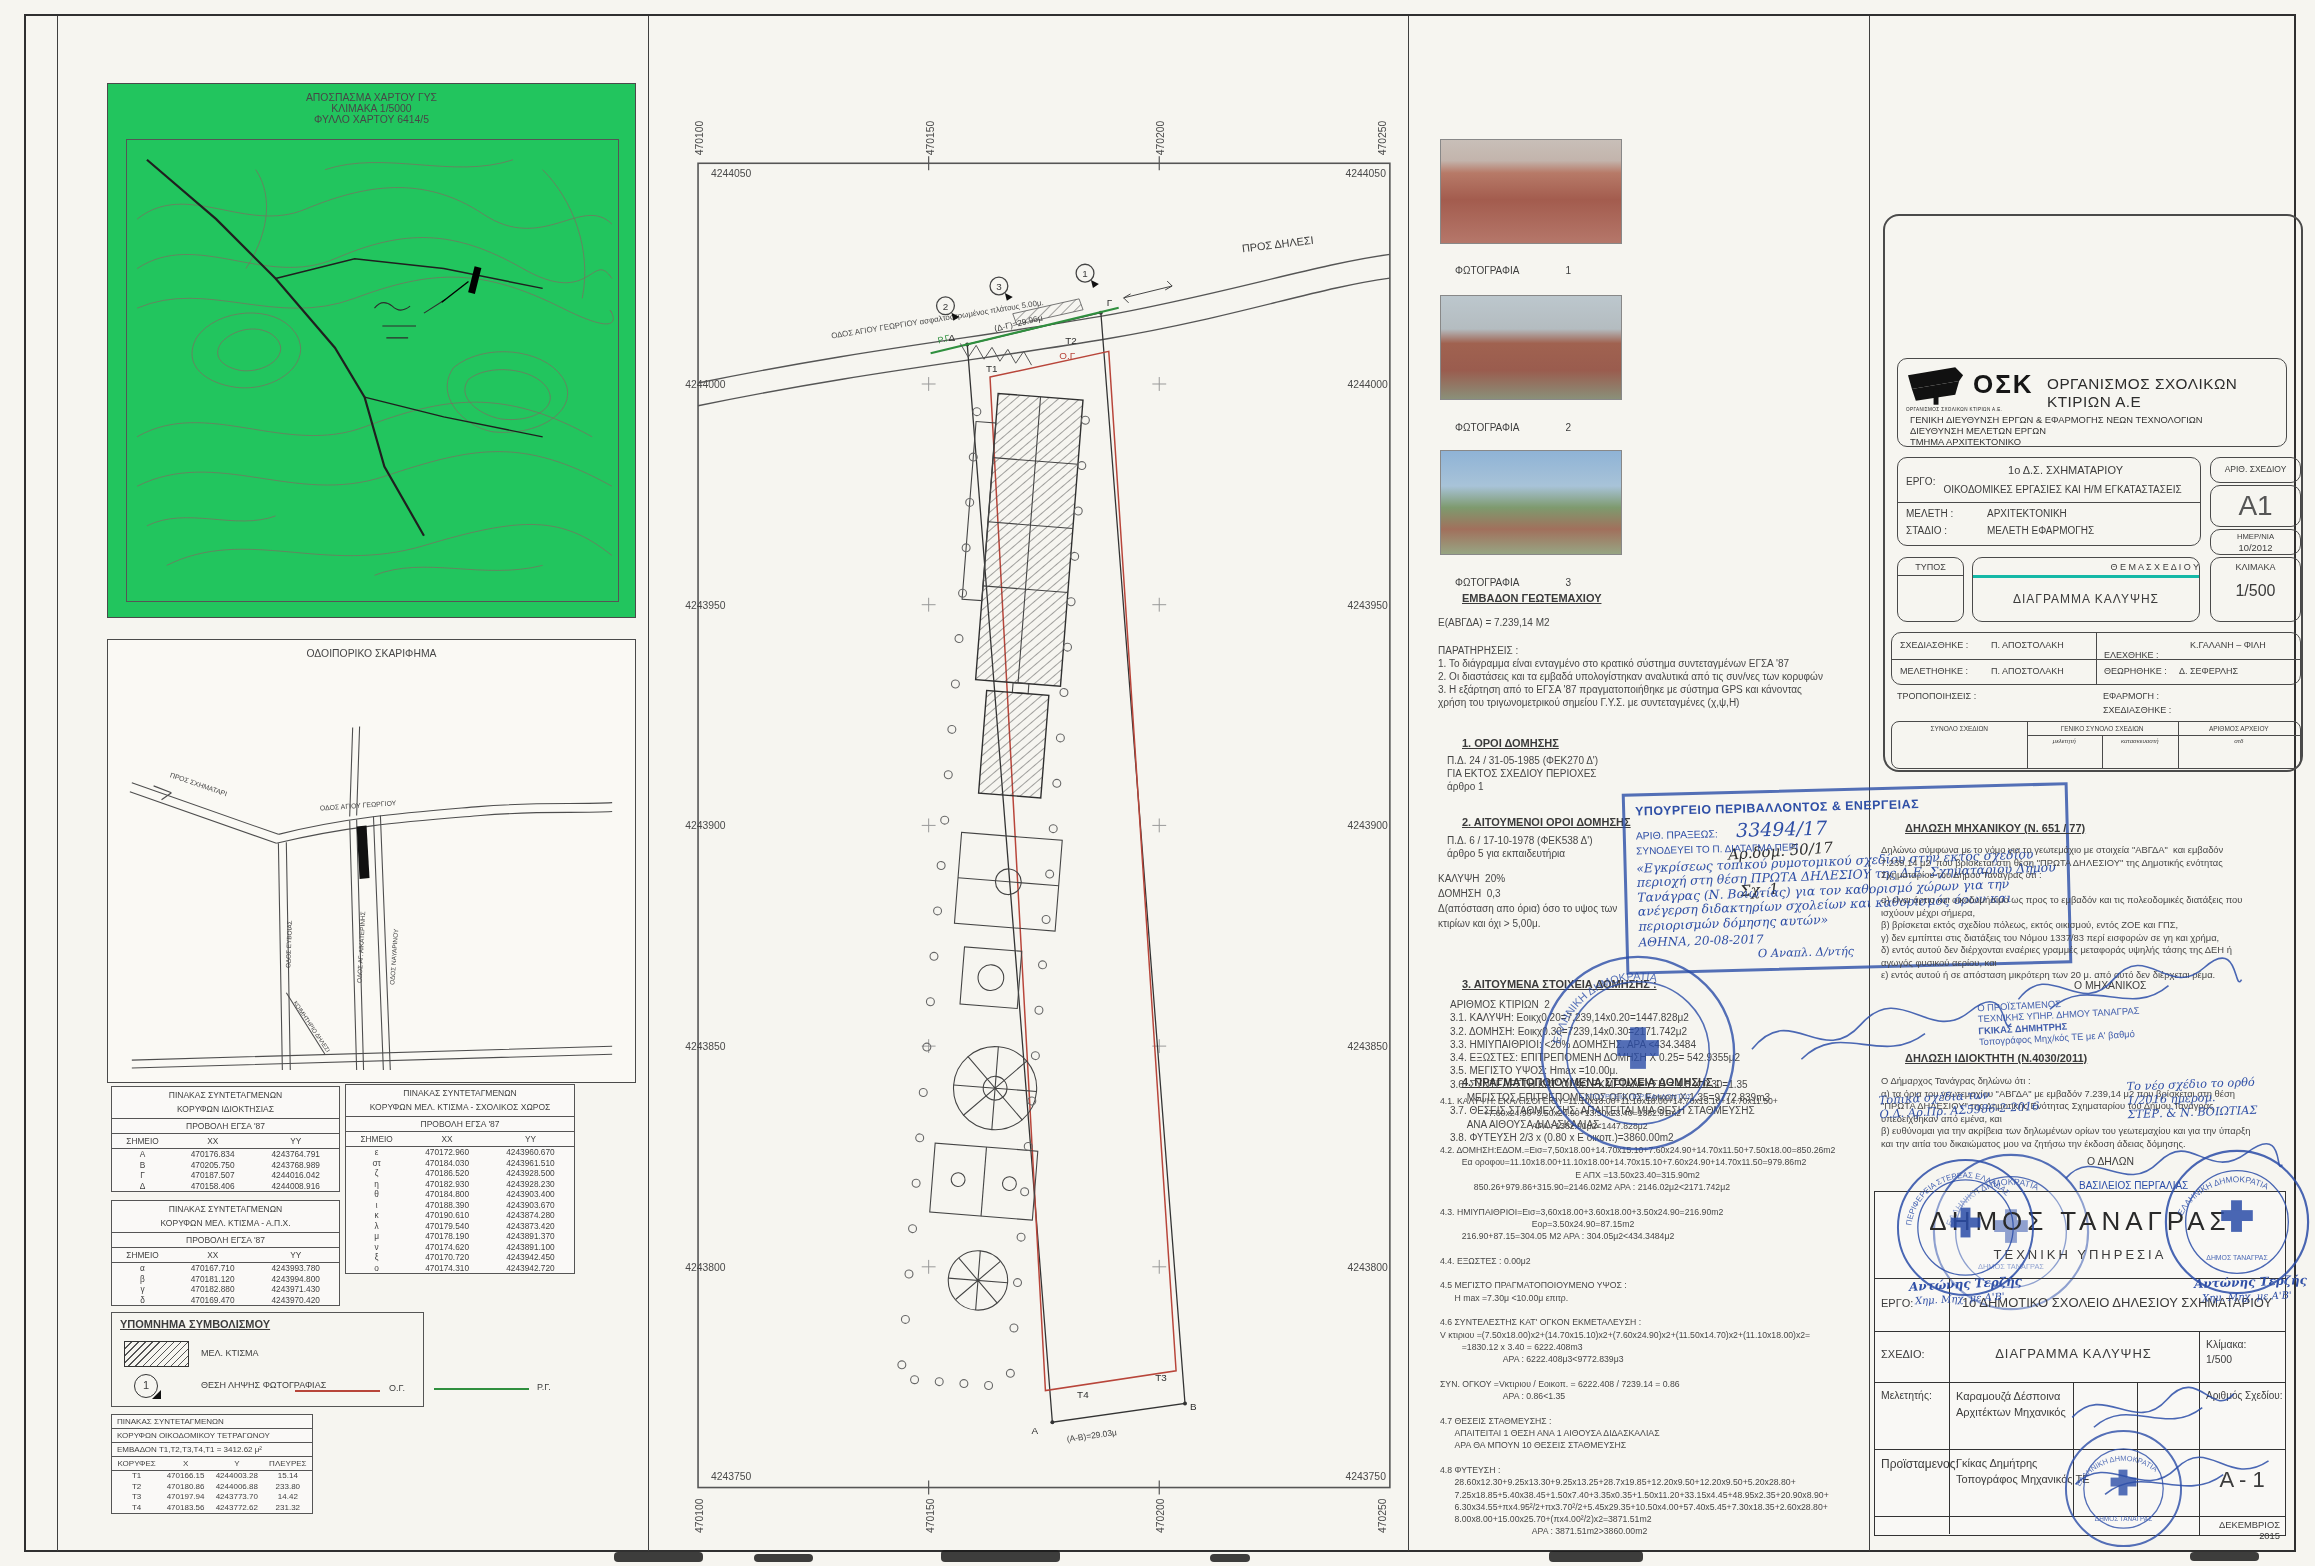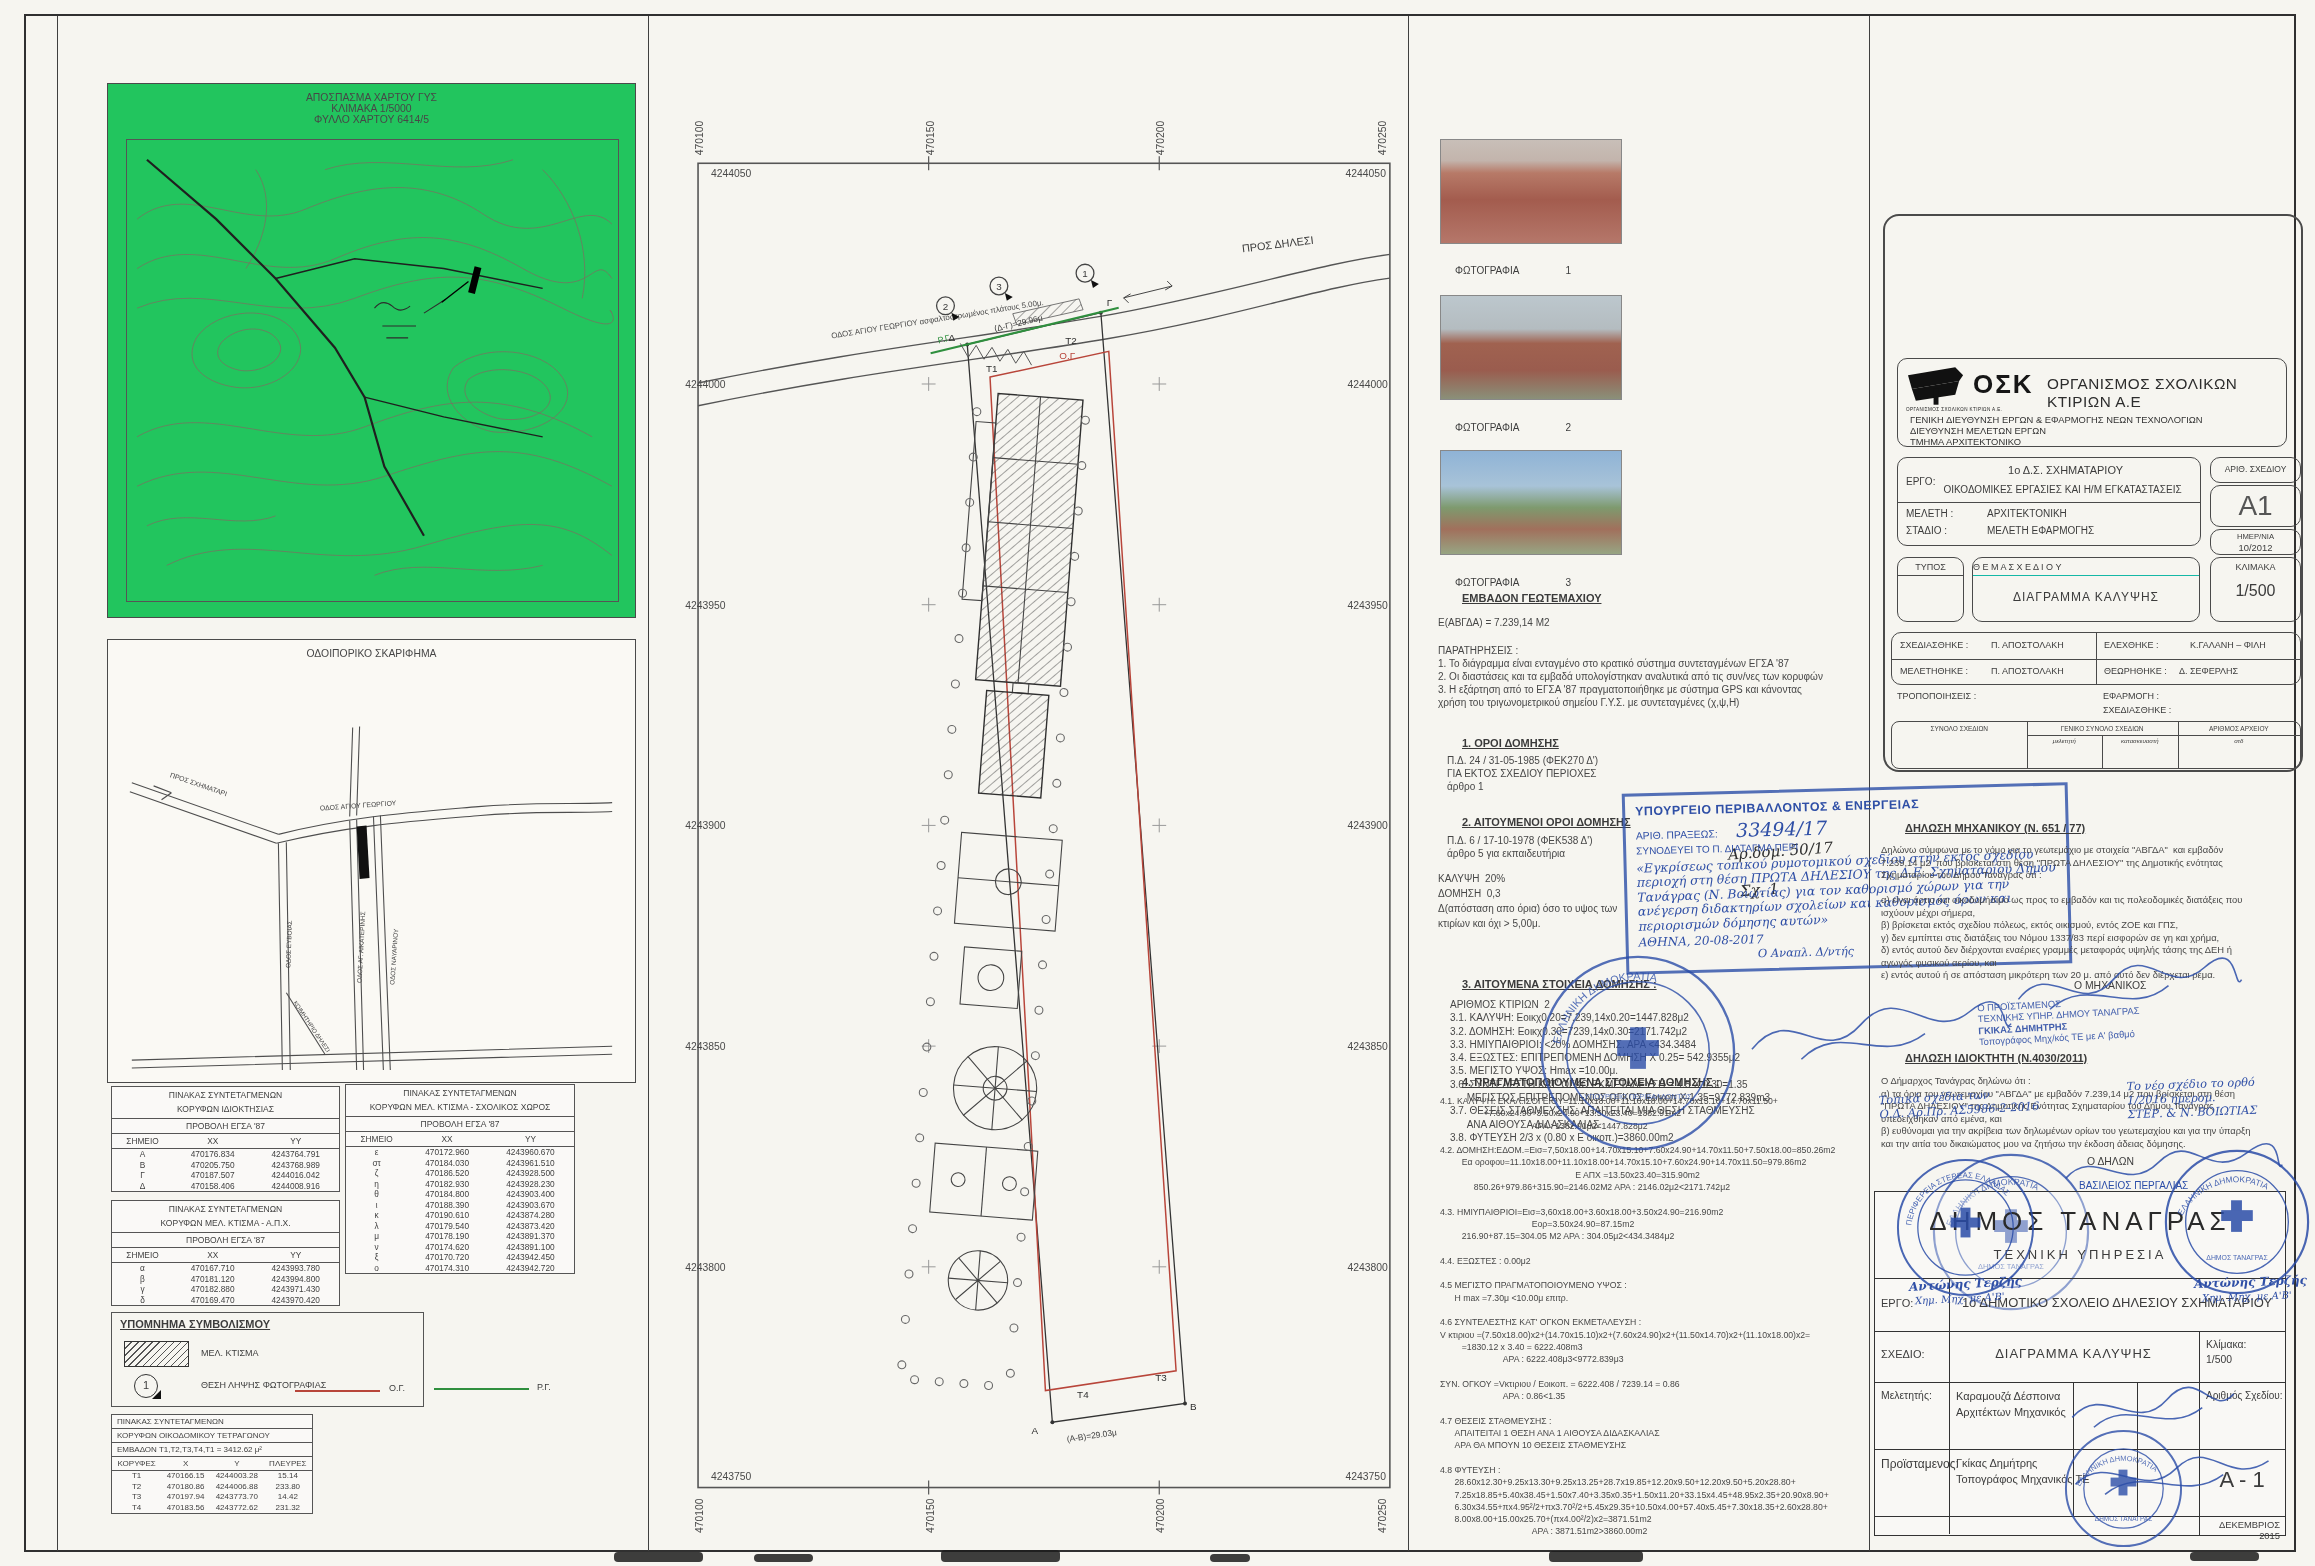--- a/index.html
+++ b/index.html
@@ -638,33 +638,33 @@
   <div class="abs rc" style="left:2210px;top:457px;width:89px;height:24px;text-align:center;font-size:8.5px;line-height:23px">ΑΡΙΘ. ΣΧΕΔΙΟΥ</div>
   <div class="abs rc" style="left:2210px;top:485px;width:89px;height:40px;text-align:center;font-size:28px;font-weight:300;color:#555;line-height:40px">Α1</div>
   <div class="abs rc" style="left:2210px;top:529px;width:89px;height:24px">
     <span class="abs" style="left:0;top:2px;width:100%;text-align:center;font-size:7.7px">ΗΜΕΡ/ΝΙΑ</span>
     <span class="abs" style="left:0;top:12px;width:100%;text-align:center;font-size:9.4px">10/2012</span>
   </div>
   <div class="abs rc" style="left:1897px;top:557px;width:65px;height:63px">
     <div style="text-align:center;font-size:9px;margin-top:4px;border-bottom:1px solid #4a4a4a;padding-bottom:3px">ΤΥΠΟΣ</div>
   </div>
   <div class="abs rc" style="left:1972px;top:557px;width:226px;height:63px">
-    <div style="text-align:left;font-size:9px;margin-top:4px;border-bottom:1px solid #14b8a6;padding-bottom:3px">Θ Ε Μ Α   Σ Χ Ε Δ Ι Ο Υ</div>
+    <div style="text-align:right;font-size:9px;margin-top:4px;border-bottom:3px solid #14b8a6;padding-bottom:3px">Θ Ε Μ Α   Σ Χ Ε Δ Ι Ο Υ</div>
     <div style="text-align:center;font-size:12px;letter-spacing:1px;margin-top:14px">ΔΙΑΓΡΑΜΜΑ  ΚΑΛΥΨΗΣ</div>
   </div>
   <div class="abs rc" style="left:2210px;top:557px;width:89px;height:63px">
     <div style="text-align:center;font-size:9px;margin-top:4px">ΚΛΙΜΑΚΑ</div>
     <div style="text-align:center;font-size:16px;margin-top:10px">1/500</div>
   </div>
   <div class="abs rc" style="left:1891px;top:632px;width:408px;height:51px">
     <div class="abs" style="left:50%;top:0;height:100%;border-left:1px solid #4a4a4a"></div>
     <div class="abs" style="left:0;top:50%;width:100%;border-top:1px solid #4a4a4a"></div>
     <span class="abs" style="left:8px;top:7px;font-size:9px">ΣΧΕΔΙΑΣΘΗΚΕ :</span>
     <span class="abs" style="left:99px;top:7px;font-size:9px">Π.  ΑΠΟΣΤΟΛΑΚΗ</span>
-    <span class="abs" style="left:212px;top:7px;font-size:9px">ΕΛΕΧΘΗΚΕ :</span>
+    <span class="abs" style="left:212px;top:17px;font-size:9px">ΕΛΕΧΘΗΚΕ :</span>
     <span class="abs" style="left:298px;top:7px;font-size:9px">Κ.ΓΑΛΑΝΗ – ΦΙΛΗ</span>
     <span class="abs" style="left:8px;top:33px;font-size:9px">ΜΕΛΕΤΗΘΗΚΕ :</span>
     <span class="abs" style="left:99px;top:33px;font-size:9px">Π.  ΑΠΟΣΤΟΛΑΚΗ</span>
     <span class="abs" style="left:212px;top:33px;font-size:9px">ΘΕΩΡΗΘΗΚΕ :</span>
     <span class="abs" style="left:287px;top:33px;font-size:9px">Δ. ΣΕΦΕΡΛΗΣ</span>
   </div>
   <div class="abs" style="left:1897px;top:691px;font-size:9px">ΤΡΟΠΟΠΟΙΗΣΕΙΣ :</div>
   <div class="abs" style="left:2103px;top:691px;font-size:9px">ΕΦΑΡΜΟΓΗ :</div>
   <div class="abs" style="left:2103px;top:705px;font-size:9px">ΣΧΕΔΙΑΣΘΗΚΕ :</div>
   <div class="abs rc" style="left:1891px;top:721px;width:408px;height:46px;border-radius:8px">

